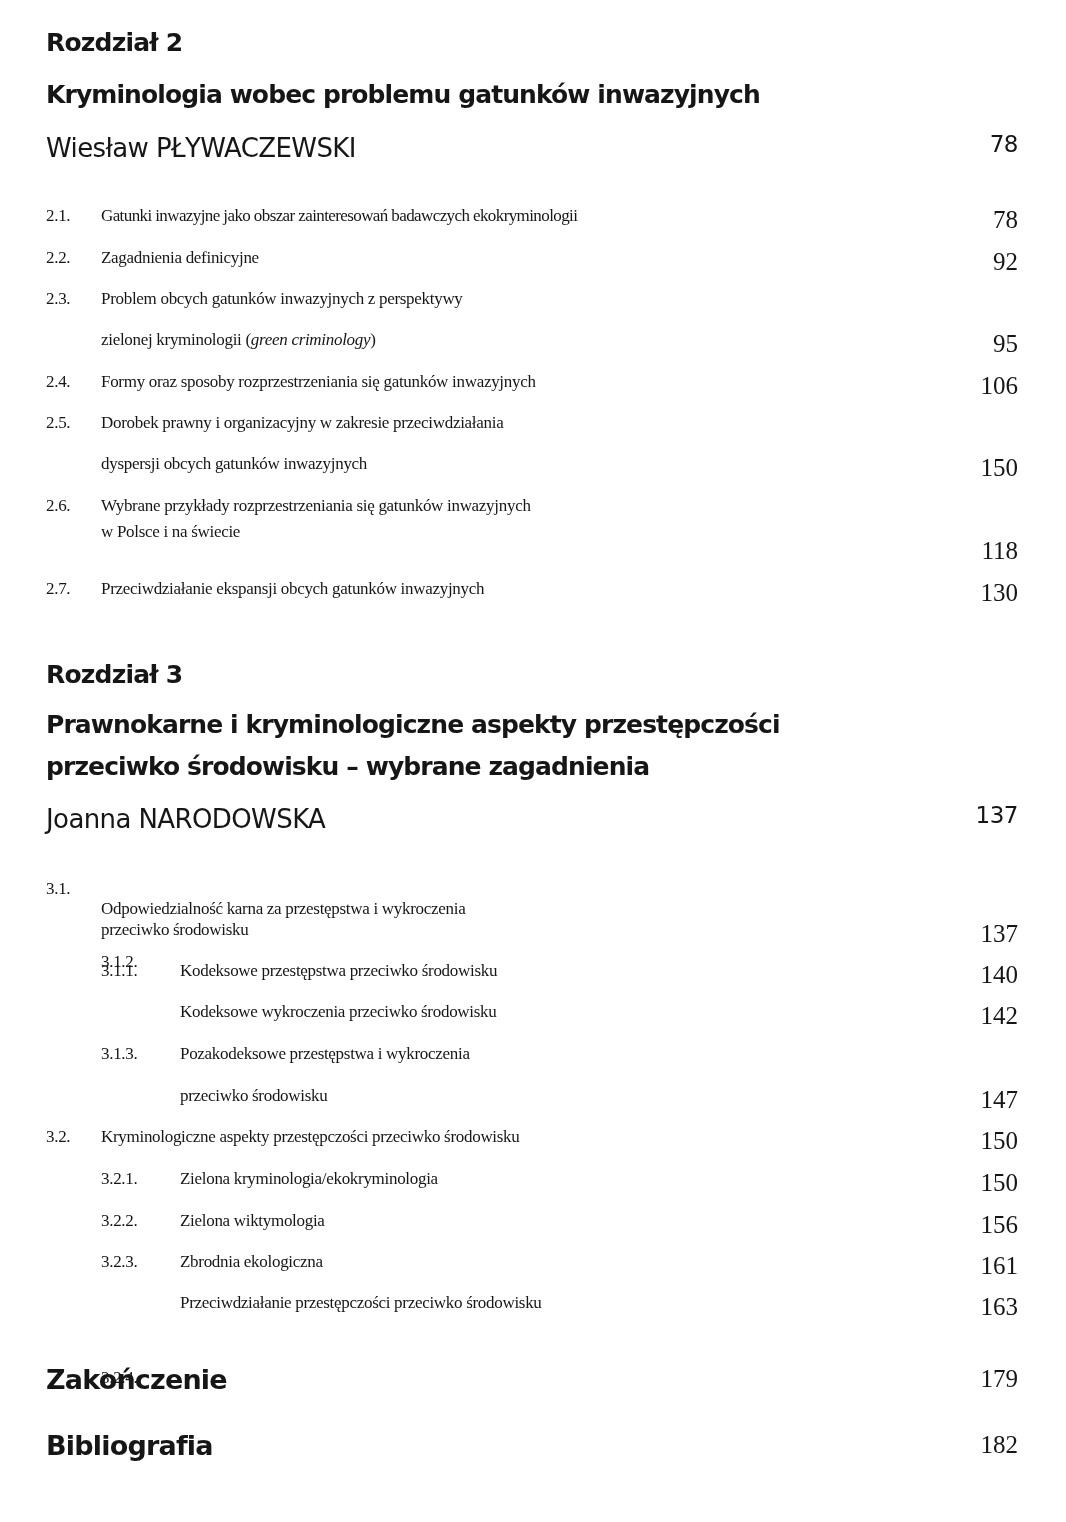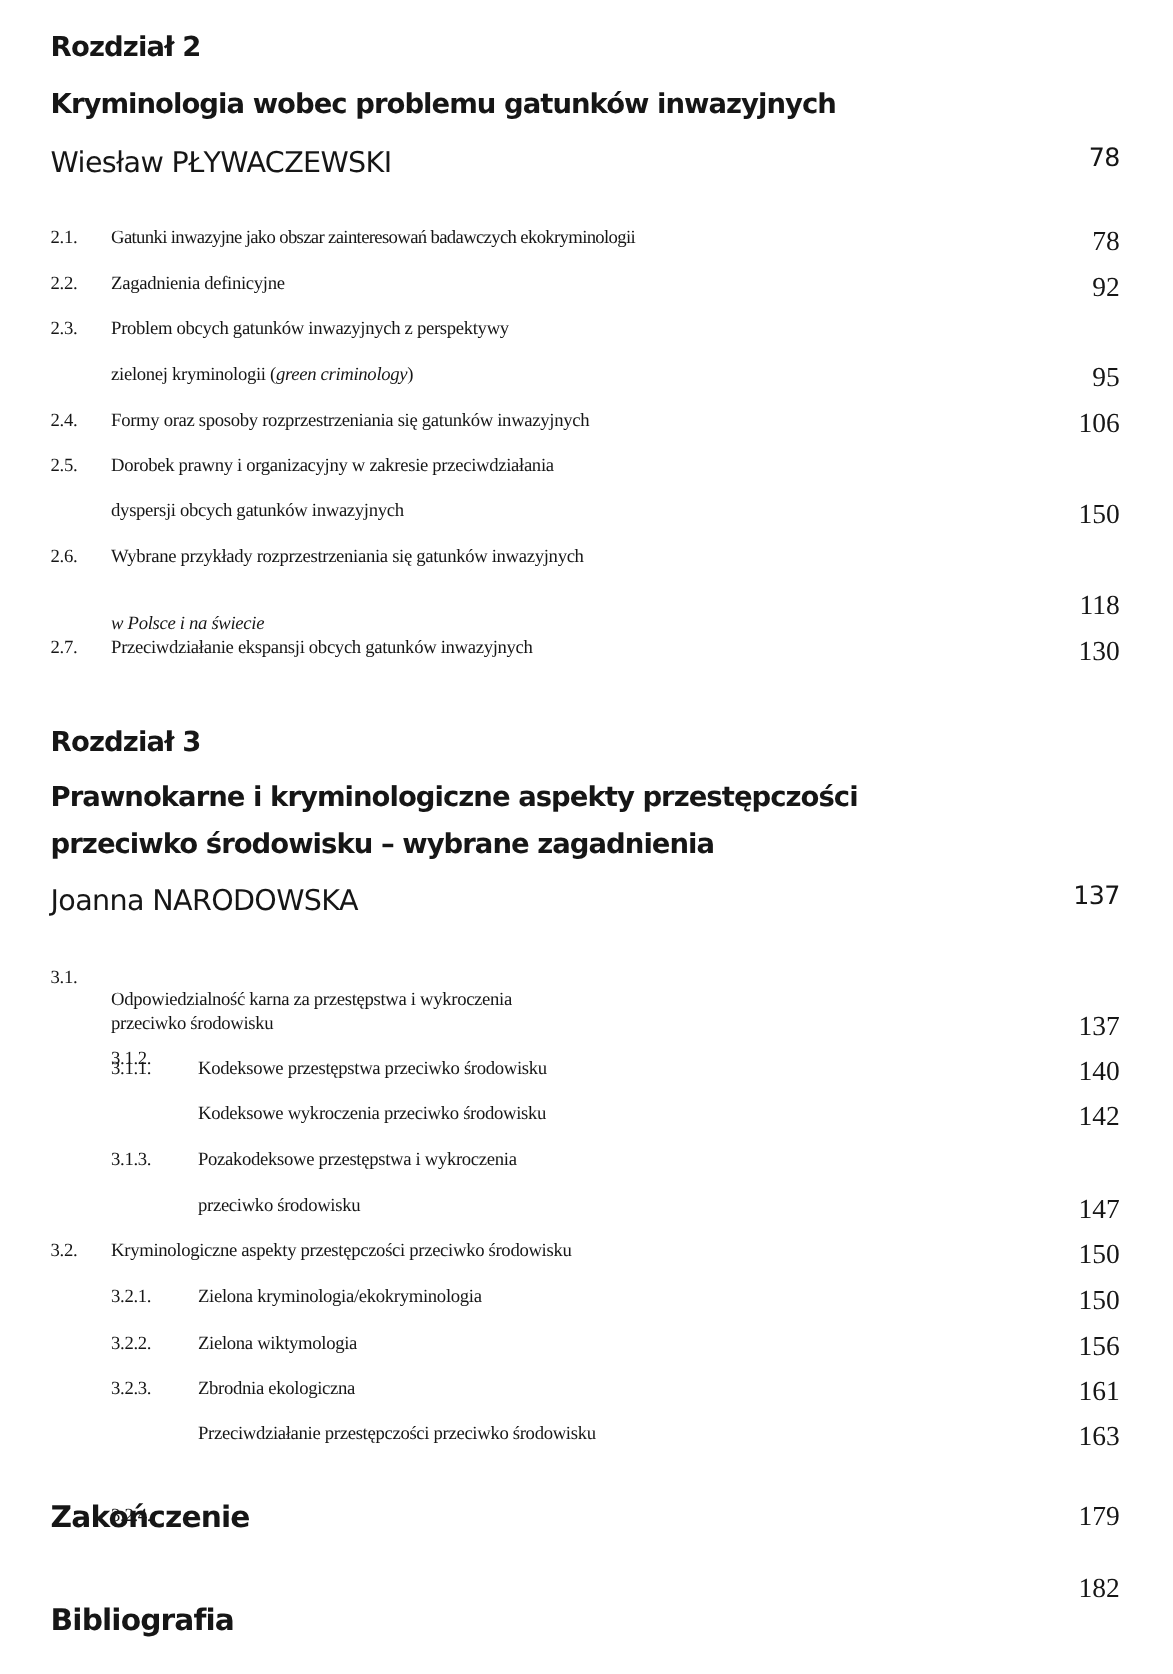--- a/index.html
+++ b/index.html
@@ -50,21 +50,21 @@
   <div class="abs entry txt1" style="top:372px;">Formy oraz sposoby rozprzestrzeniania się gatunków inwazyjnych</div>
   <div class="abs page" style="top:372px;">106</div>
 
   <div class="abs entry num" style="top:413px;">2.5.</div>
   <div class="abs entry txt1" style="top:413px;">Dorobek prawny i organizacyjny w zakresie przeciwdziałania</div>
   <div class="abs entry txt1" style="top:454px;">dyspersji obcych gatunków inwazyjnych</div>
   <div class="abs page" style="top:454px;">150</div>
 
   <div class="abs entry num" style="top:496px;">2.6.</div>
   <div class="abs entry txt1" style="top:496px;">Wybrane przykłady rozprzestrzeniania się gatunków inwazyjnych</div>
-  <div class="abs entry txt1" style="top:557px;font-style:italic;">w Polsce i na świecie</div>
+  <div class="abs entry txt1" style="top:522px;">w Polsce i na świecie</div>
   <div class="abs page" style="top:537px;">118</div>
 
   <div class="abs entry num" style="top:579px;">2.7.</div>
   <div class="abs entry txt1" style="top:579px;">Przeciwdziałanie ekspansji obcych gatunków inwazyjnych</div>
   <div class="abs page" style="top:579px;">130</div>
 </div>
 
 <div class="abs sans chap-label" style="top:660px;">Rozdział 3</div>
 <div class="abs sans chap-title" style="top:704px;">Prawnokarne i kryminologiczne aspekty przestępczości</div>
 <div class="abs sans chap-title" style="top:746px;">przeciwko środowisku – wybrane zagadnienia</div>
@@ -107,14 +107,14 @@
   <div class="abs entry txt2" style="top:1252px;">Zbrodnia ekologiczna</div>
   <div class="abs page" style="top:1252px;">161</div>
 
   <div class="abs entry num2" style="top:1368px;text-align:right;">3.2.4.</div>
   <div class="abs entry txt2" style="top:1293px;">Przeciwdziałanie przestępczości przeciwko środowisku</div>
   <div class="abs page" style="top:1293px;">163</div>
 </div>
 
 <div class="abs sans end-title" style="top:1364px;">Zakończenie</div>
 <div class="abs page" style="top:1365px;">179</div>
-<div class="abs sans end-title" style="top:1430px;margin-top:28px;">Bibliografia</div>
+<div class="abs sans end-title" style="top:1430px;">Bibliografia</div>
 <div class="abs page" style="top:1431px;">182</div>
 
 </body></html>

